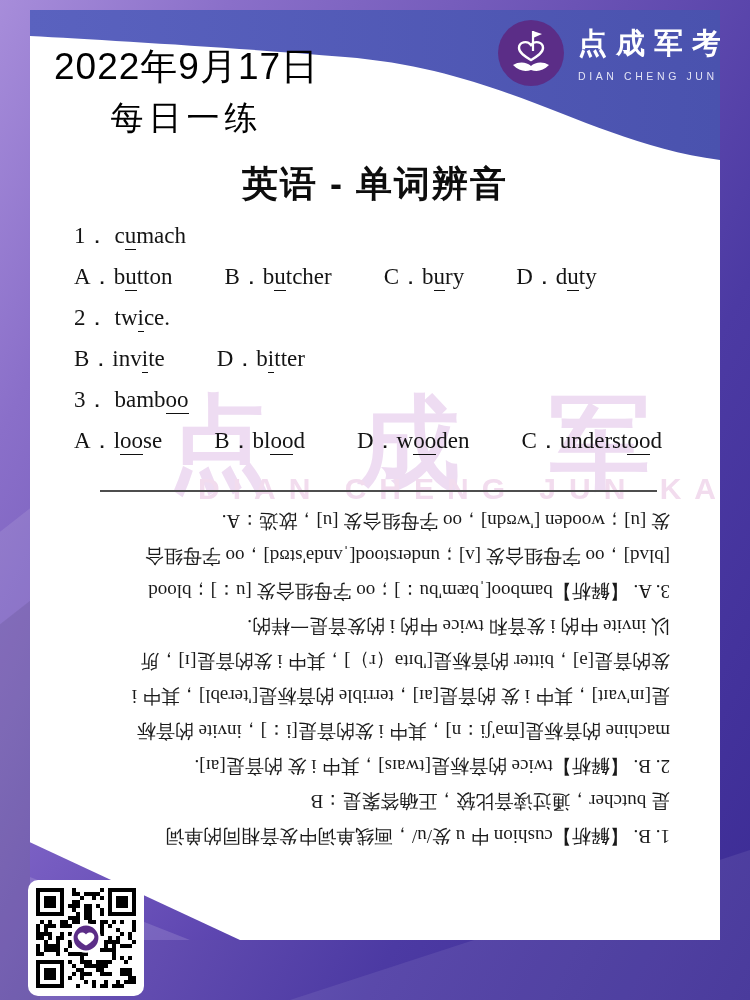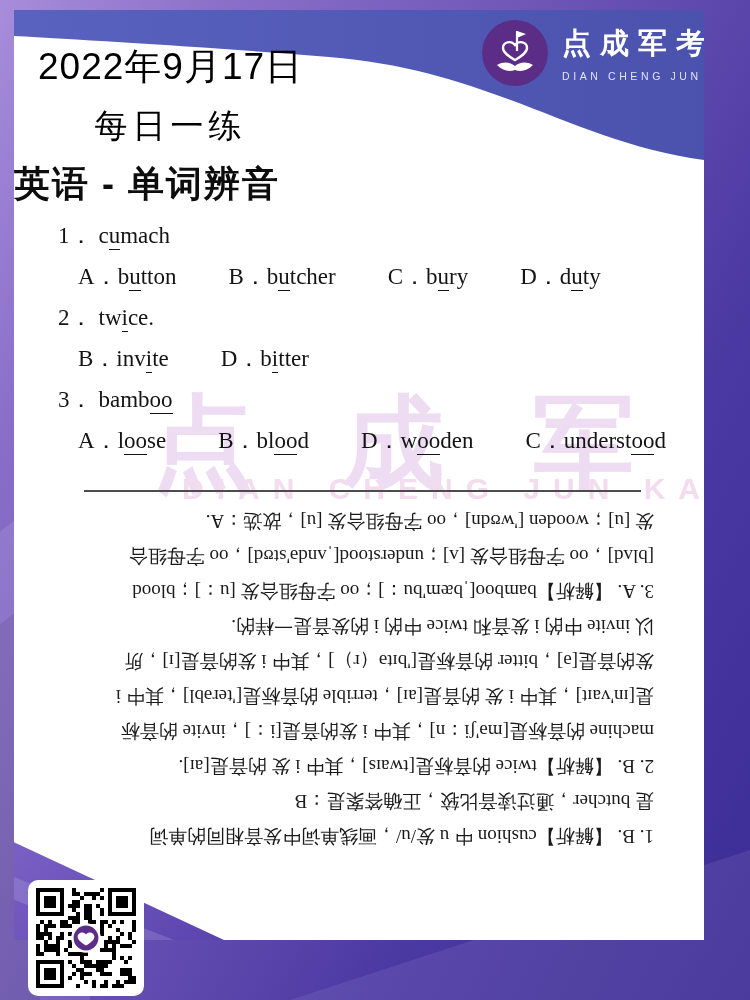--- a/index.html
+++ b/index.html
@@ -8,43 +8,43 @@
     font-family:"Liberation Sans",sans-serif;
     background:linear-gradient(118deg,#a78dda 0%,#8a6fc9 18%,#6b53b5 45%,#4c3aa3 70%,#3b2b94 100%);
   }
   .bg-wedge-br{position:absolute;right:0;bottom:0;width:460px;height:150px;
     background:rgba(255,255,255,0.08);clip-path:polygon(0 100%,100% 0,100% 100%);}
   .bg-stripe-l{position:absolute;left:-60px;top:520px;width:150px;height:560px;
     transform:skewY(-38deg);background:rgba(255,255,255,0.10);}
   .bg-stripe-l2{position:absolute;left:-80px;top:640px;width:120px;height:560px;
     transform:skewY(-38deg);background:rgba(0,0,0,0.08);}
 
-  .card{position:absolute;left:14px;top:10px;width:690px;height:930px;background:#ffffff;overflow:hidden;}
+  .card{position:absolute;left:30px;top:10px;width:690px;height:930px;background:#ffffff;overflow:hidden;}
 
   .band{position:absolute;top:0;left:0;width:690px;height:160px;z-index:1;}
   .band svg{display:block;}
 
   .brand{position:absolute;top:10px;left:468px;display:flex;align-items:center;gap:14px;z-index:2;}
   .brand-circle{width:66px;height:66px;border-radius:50%;background:#5b2d87;
     display:flex;align-items:center;justify-content:center;flex:0 0 auto;}
   .brand-text{display:flex;flex-direction:column;}
   .brand-cn{color:#ffffff;font-size:29px;font-weight:bold;letter-spacing:9px;white-space:nowrap;}
   .brand-en{color:#e3e4f5;font-size:10.5px;letter-spacing:3.6px;margin-top:6px;white-space:nowrap;}
 
   .datebox{position:absolute;top:32px;left:24px;z-index:2;color:#000000;font-weight:normal;}
   .date-main{font-size:37px;letter-spacing:1px;}
-  .date-sub{font-size:33px;letter-spacing:5px;text-align:center;margin-top:12px;}
-
-  .page-title{position:absolute;top:150px;left:0;width:690px;text-align:left;z-index:2;
+  .date-sub{font-size:33px;letter-spacing:5px;text-align:center;margin-top:4px;}
+
+  .page-title{position:absolute;top:150px;left:0;width:690px;text-align:center;z-index:2;
     font-size:36px;font-weight:900;color:#0d0d0d;letter-spacing:2px;}
 
   .questions{position:absolute;left:44px;top:210px;width:615px;z-index:2;
     font-family:"Liberation Serif","DejaVu Serif",serif;font-size:23px;color:#141414;}
   .q-row{height:25px;margin-bottom:16px;display:flex;align-items:baseline;}
-  .opt-row{height:25px;margin-bottom:16px;display:flex;align-items:baseline;gap:52px;margin-left:20px;}
+  .opt-row{height:25px;margin-bottom:16px;display:flex;align-items:baseline;gap:52px;}
   .q-num{margin-right:6px;}
   .opt{white-space:nowrap;}
   .ul-seg{border-bottom:1.7px solid #111;padding-bottom:1px;}
 
   .watermark-cn{position:absolute;top:366px;left:138px;z-index:0;
     font-size:102px;font-weight:900;color:#eedcf2;letter-spacing:30px;white-space:nowrap;}
   .watermark-en{position:absolute;top:462px;left:168px;z-index:0;
     font-size:30px;font-weight:bold;color:#f2dcee;letter-spacing:13px;white-space:nowrap;}
 
   .divider{position:absolute;left:70px;top:480px;width:557px;height:2px;background:#4d4d4d;z-index:2;}

